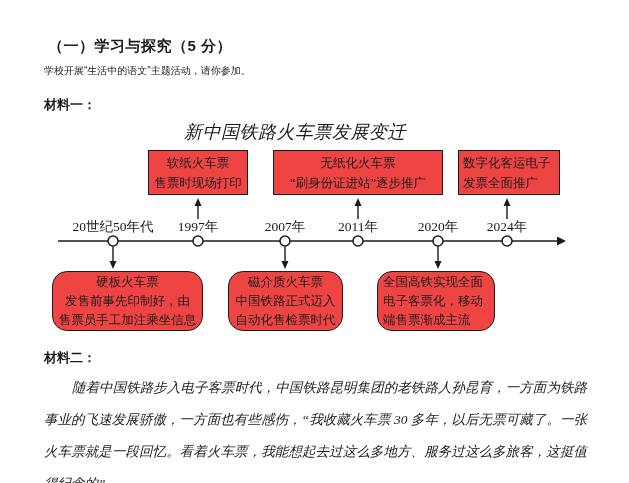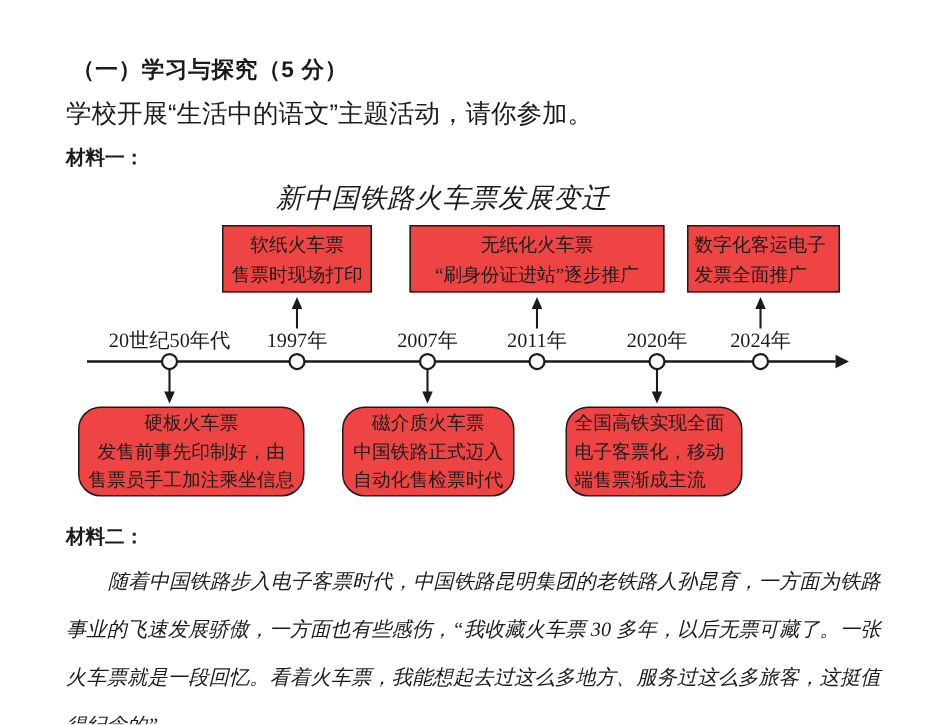--- a/index.html
+++ b/index.html
@@ -13,21 +13,21 @@
     font-size:16px; letter-spacing:0.5px; white-space:nowrap;
   }
   .h2 {
     position:absolute; left:48px; top:37px;
     font-family:"Liberation Sans", sans-serif; font-weight:bold;
     font-size:15px; letter-spacing:0.5px; white-space:nowrap;
   }
   .intro {
     position:absolute; left:44px; top:64px;
     font-family:"Liberation Sans", sans-serif;
-    font-size:17px; white-space:nowrap;
+    font-size:10px; white-space:nowrap;
   }
   .mat-label {
     position:absolute; left:44px;
     font-family:"Liberation Sans", sans-serif; font-weight:600;
     font-size:13px; white-space:nowrap;
   }
   .m1 { top:96px; }
   .m2 { top:349px; }
 
   .diagram { position:absolute; left:0; top:118px; width:629px; height:230px; }

